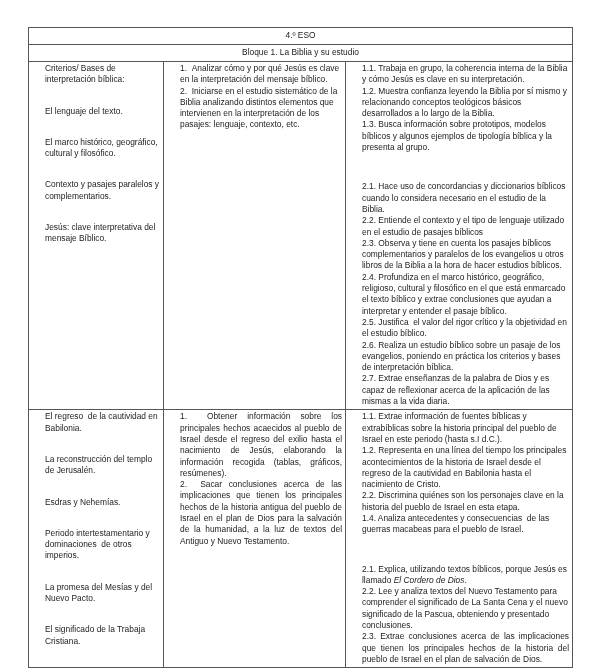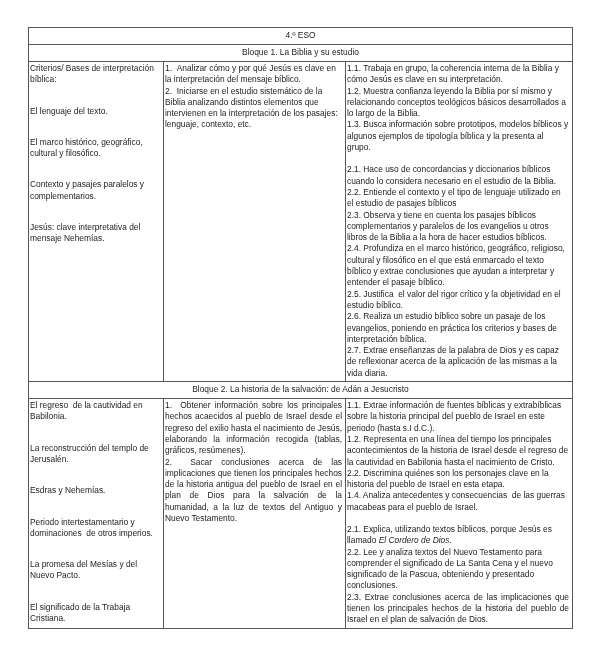--- a/index.html
+++ b/index.html
@@ -23,41 +23,41 @@
     table-layout: fixed;
   }
   col.c1 { width: 135px; }
   col.c2 { width: 182px; }
   col.c3 { width: 227px; }
   td {
     border: 1px solid #565656;
     font-size: 8.4px;
     line-height: 11.3px;
     vertical-align: top;
-    padding: 1px 3px 2px 1px;
+    padding: 1px 3px 2px 16px;
     letter-spacing: 0px;
   }
   td.title-cell {
     text-align: center;
     vertical-align: middle;
     height: 14px;
     padding: 1px 3px;
   }
   td.head-cell {
     text-align: center;
     vertical-align: middle;
     height: 13px;
     padding: 1px 3px;
   }
   td.body-cell p {
     margin: 0;
     padding: 0;
   }
   td.body-cell.spaced p + p { margin-top: 20px; }
-  td.body-cell p.gap { margin-top: 11px; }
+  td.body-cell p.gap { margin-top: 28px; }
   td.body-cell p.justify { text-align: justify; }
   .it { font-style: italic; text-align: center; }
 </style>
 </head>
 <body>
 
 <div class="page">
   <table class="doc-table">
     <colgroup>
       <col class="c1">
@@ -70,41 +70,38 @@
       </tr>
       <tr>
         <td colspan="3" class="title-cell">Bloque 1. La Biblia y su estudio</td>
       </tr>
       <tr>
         <td class="body-cell spaced">
             <p><span>Criterios/ Bases de interpretación bíblica:</span></p>
             <p><span>El lenguaje del texto.</span></p>
             <p><span>El marco histórico, geográfico, cultural y filosófico.</span></p>
             <p><span>Contexto y pasajes paralelos y complementarios.</span></p>
-            <p><span>Jesús: clave interpretativa del mensaje Nehemías.</span></p>
+            <p><span>Jesús: clave interpretativa del mensaje Bíblico.</span></p>
           </td>
         <td class="body-cell">
             <p><span>1.&nbsp;&nbsp;Analizar cómo y por qué Jesús es clave en la interpretación del mensaje bíblico.</span></p>
             <p><span>2.&nbsp;&nbsp;Iniciarse en el estudio sistemático de la Biblia analizando distintos elementos que intervienen en la interpretación de los pasajes: lenguaje, contexto, etc.</span></p>
           </td>
         <td class="body-cell">
             <p><span>1.1. Trabaja en grupo, la coherencia interna de la Biblia y cómo Jesús es clave en su interpretación.</span></p>
             <p><span>1.2. Muestra confianza leyendo la Biblia por sí mismo y relacionando conceptos teológicos básicos desarrollados a lo largo de la Biblia.</span></p>
             <p><span>1.3. Busca información sobre prototipos, modelos bíblicos y algunos ejemplos de tipología bíblica y la presenta al grupo.</span></p>
             <p class="gap"><span>2.1. Hace uso de concordancias y diccionarios bíblicos cuando lo considera necesario en el estudio de la Biblia.</span></p>
             <p><span>2.2. Entiende el contexto y el tipo de lenguaje utilizado en el estudio de pasajes bíblicos</span></p>
             <p><span>2.3. Observa y tiene en cuenta los pasajes bíblicos complementarios y paralelos de los evangelios u otros libros de la Biblia a la hora de hacer estudios bíblicos.</span></p>
             <p><span>2.4. Profundiza en el marco histórico, geográfico, religioso, cultural y filosófico en el que está enmarcado el texto bíblico y extrae conclusiones que ayudan a interpretar y entender el pasaje bíblico.</span></p>
             <p><span>2.5. Justifica&nbsp; el valor del rigor crítico y la objetividad en el estudio bíblico.</span></p>
             <p><span>2.6. Realiza un estudio bíblico sobre un pasaje de los evangelios, poniendo en práctica los criterios y bases de interpretación bíblica.</span></p>
             <p><span>2.7. Extrae enseñanzas de la palabra de Dios y es capaz de reflexionar acerca de la aplicación de las mismas a la vida diaria.</span></p>
           </td>
-      </tr>
-      <tr>
-        <td colspan="3" class="title-cell">Bloque 2. La historia de la salvación: de Adán a Jesucristo</td>
       </tr>
       <tr>
         <td class="body-cell spaced">
             <p><span>El regreso&nbsp; de la cautividad en Babilonia.</span></p>
             <p><span>La reconstrucción del templo de Jerusalén.</span></p>
             <p><span>Esdras y Nehemías.</span></p>
             <p><span>Periodo intertestamentario y dominaciones&nbsp; de otros imperios.</span></p>
             <p><span>La promesa del Mesías y del Nuevo Pacto.</span></p>
             <p><span>El significado de la Trabaja Cristiana.</span></p>
           </td>

